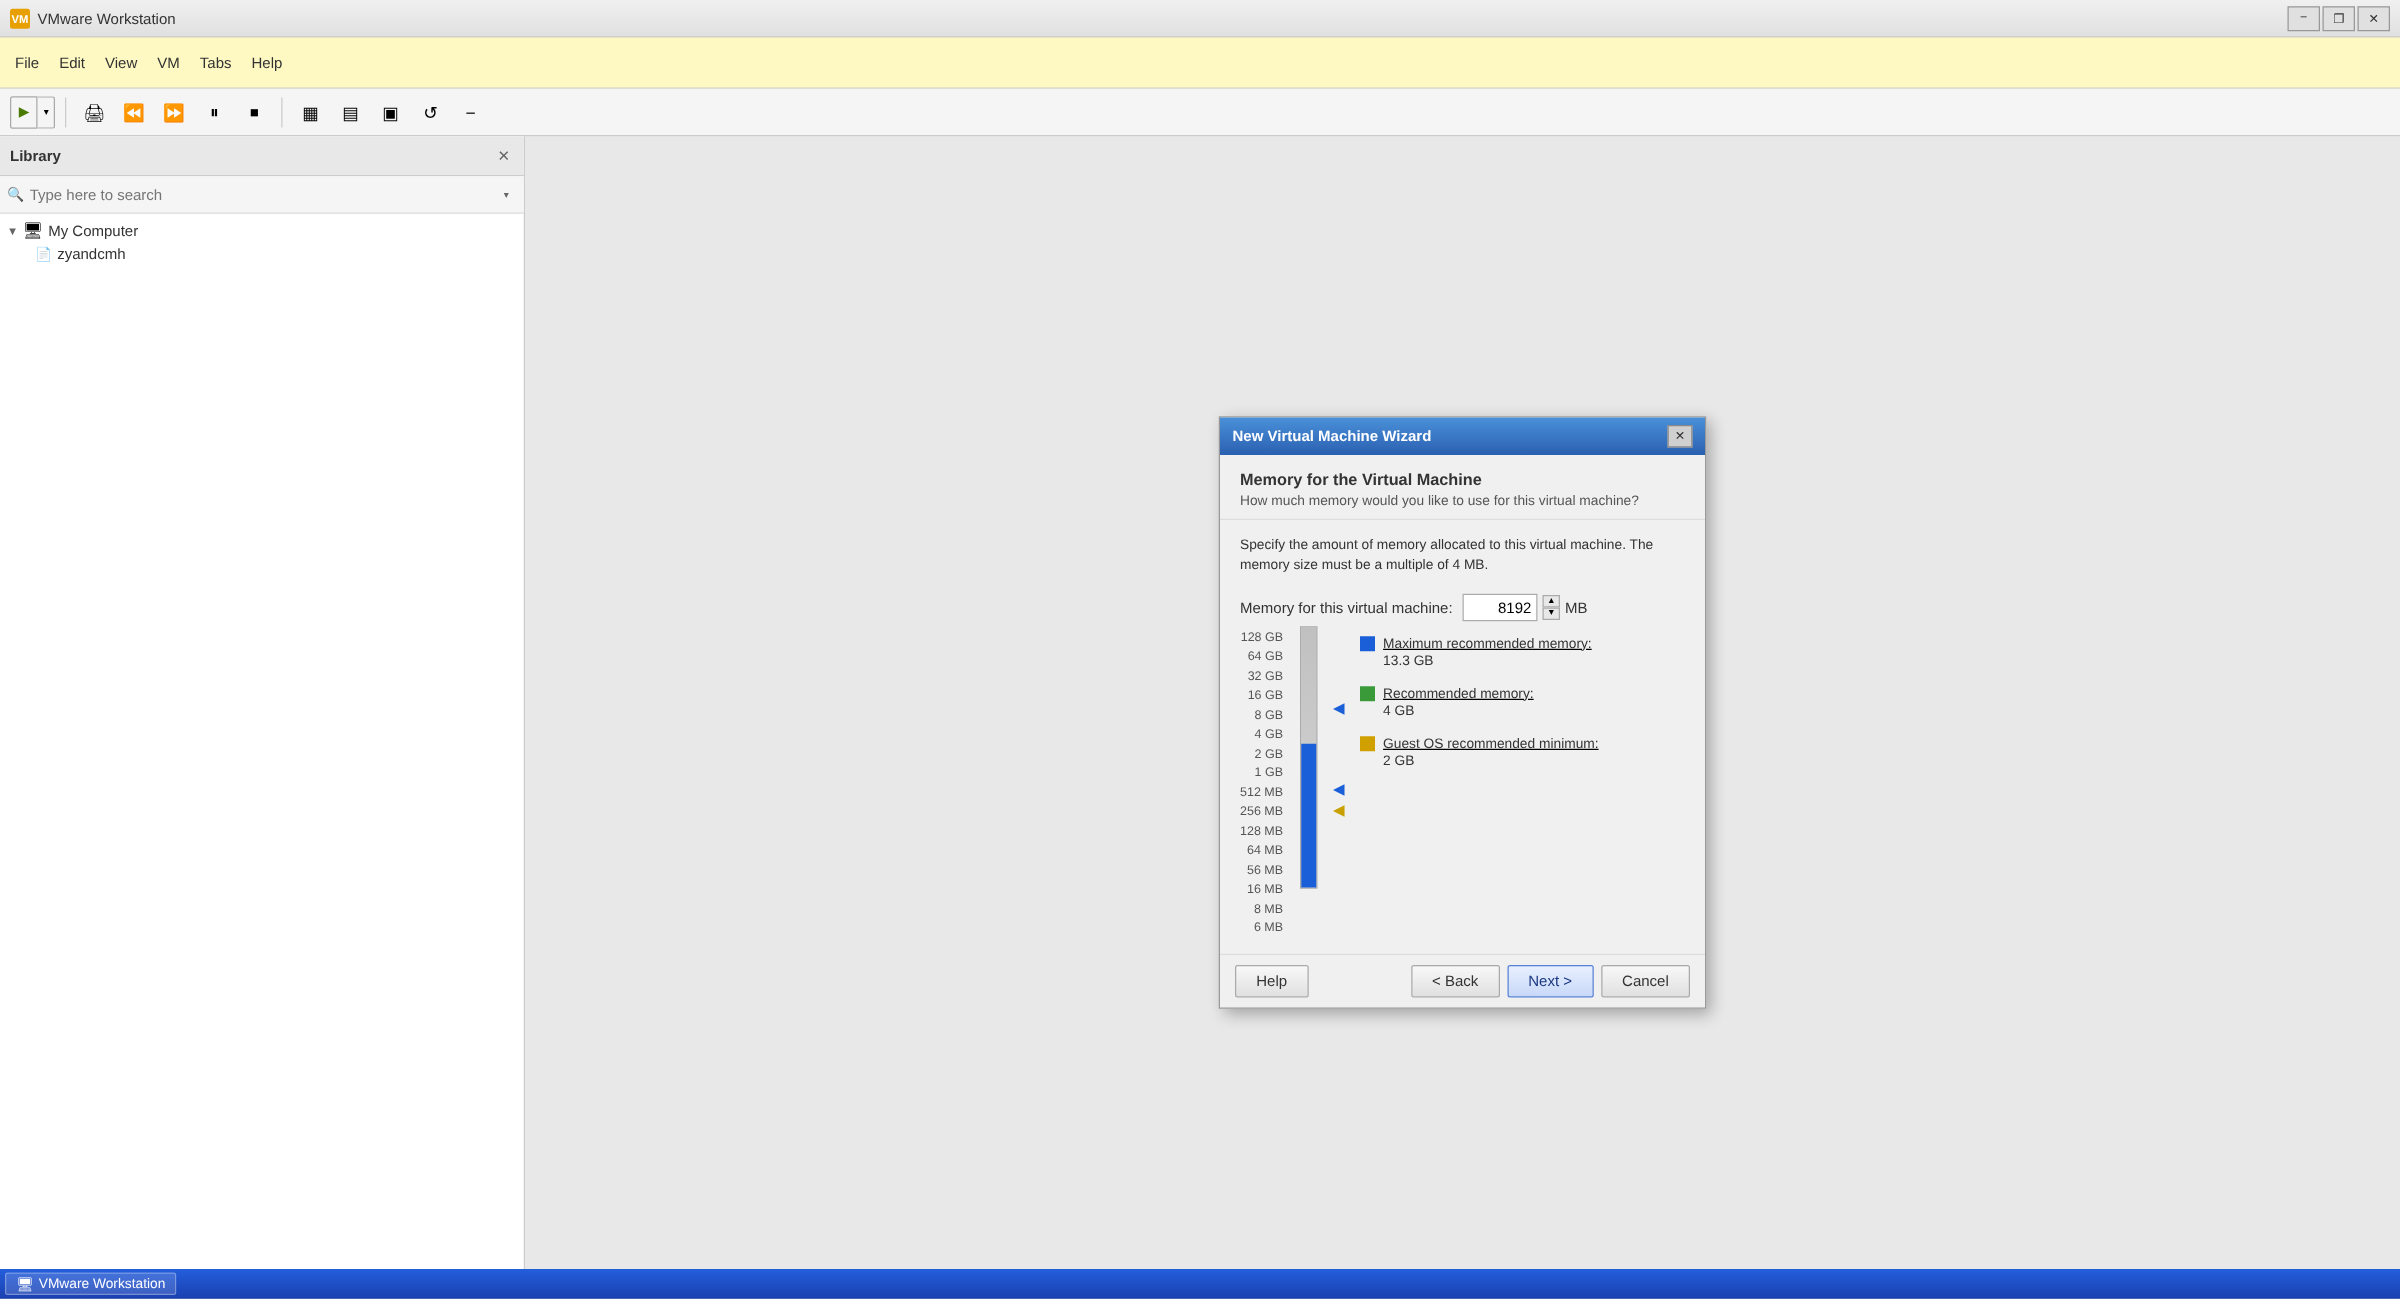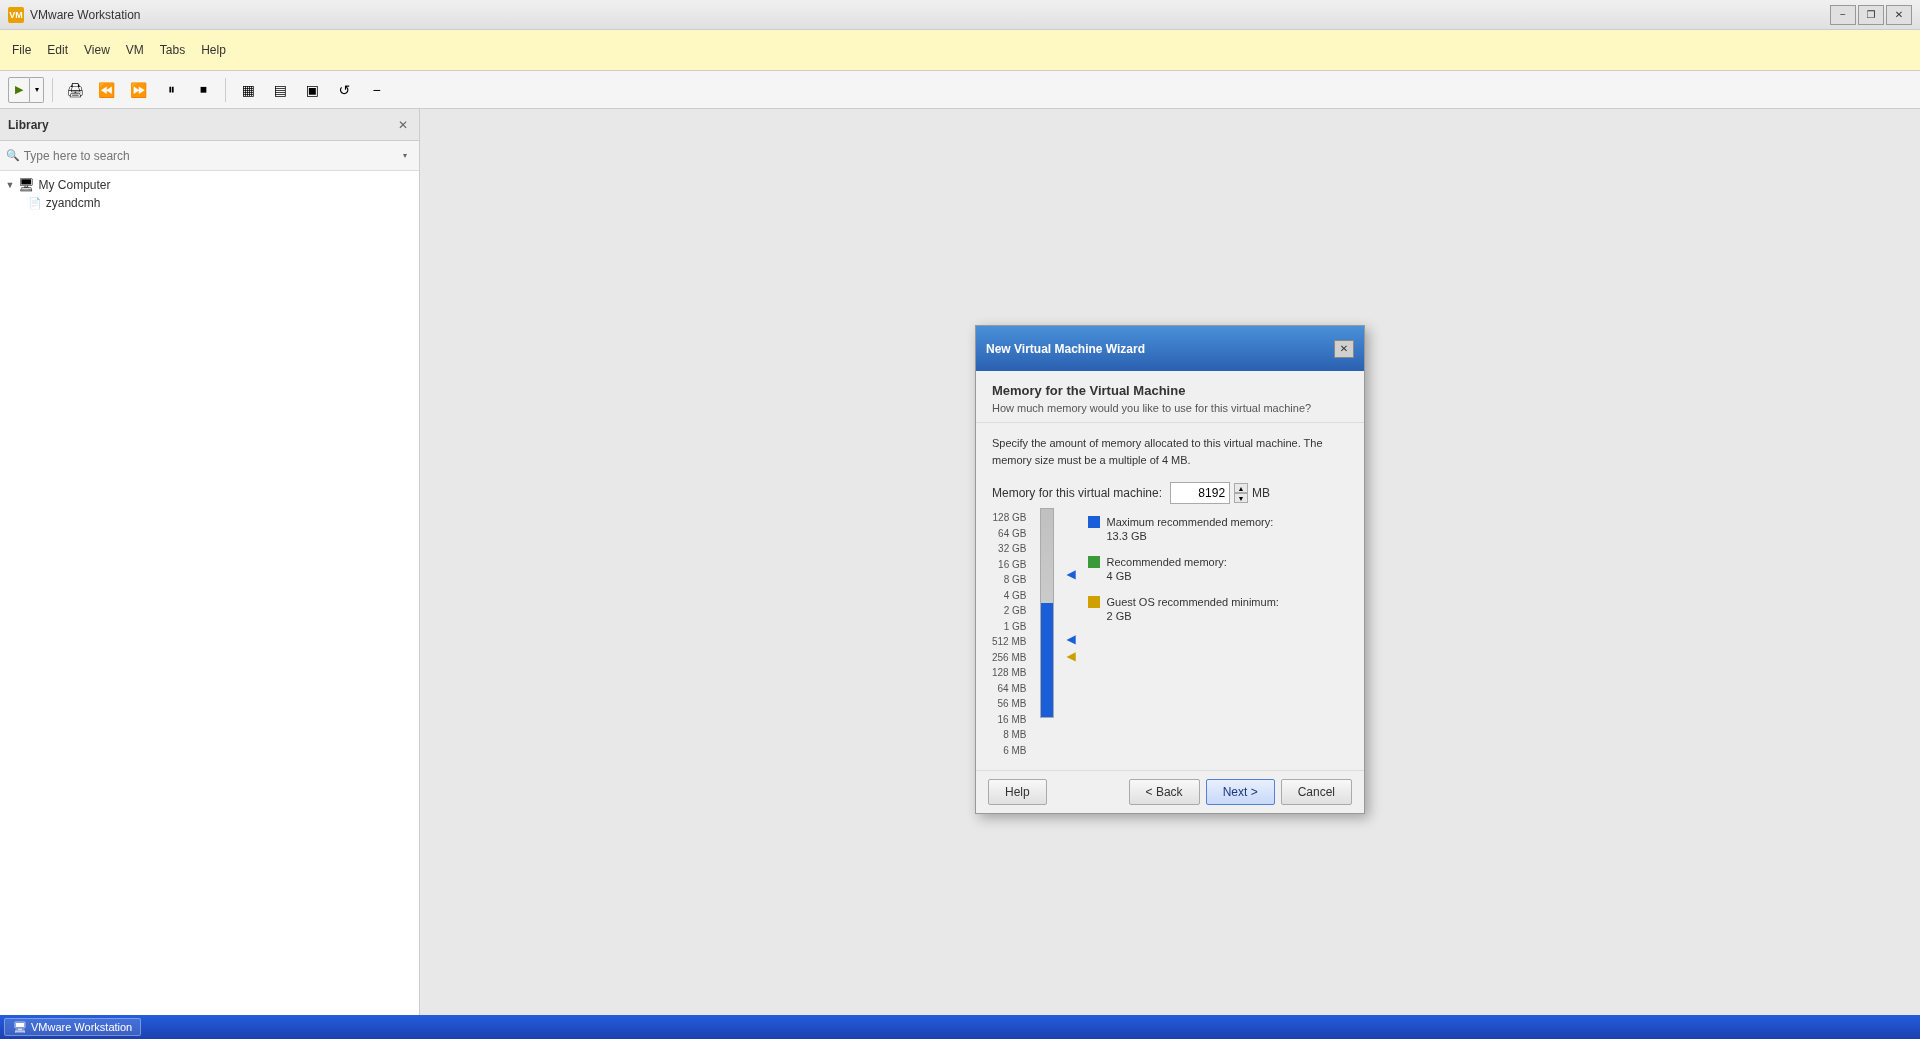--- a/index.html
+++ b/index.html
@@ -210,21 +210,21 @@
       align-items: center;
       justify-content: center;
     }
     .dialog {
       width: 390px;
       background: #f0f0f0;
       border: 1px solid #999;
       box-shadow: 4px 4px 12px rgba(0,0,0,0.3);
     }
     .dialog-title-bar {
-      height: 45px;
+      height: 30px;
       background: linear-gradient(to bottom, #4a90d9, #2a60b0);
       display: flex;
       align-items: center;
       justify-content: space-between;
       padding: 0 10px;
     }
     .dialog-title-text {
       color: white;
       font-size: 12px;
       font-weight: bold;
@@ -333,20 +333,21 @@
       display: flex;
       flex-direction: column;
       gap: 14px;
       padding-top: 4px;
     }
     .legend-item { display: flex; flex-direction: column; gap: 2px; }
     .legend-label-row {
       display: flex;
       align-items: flex-start;
       gap: 6px;
+      text-decoration: underline;
     }
     .legend-box {
       width: 12px; height: 12px;
       flex-shrink: 0;
     }
     .legend-box.blue { background: #1a5fd8; }
     .legend-box.green { background: #3a9a3a; }
     .legend-box.yellow { background: #d0a000; }
     .legend-title { font-size: 11px; color: #333; }
     .legend-value { font-size: 11px; color: #333; padding-left: 18px; }

